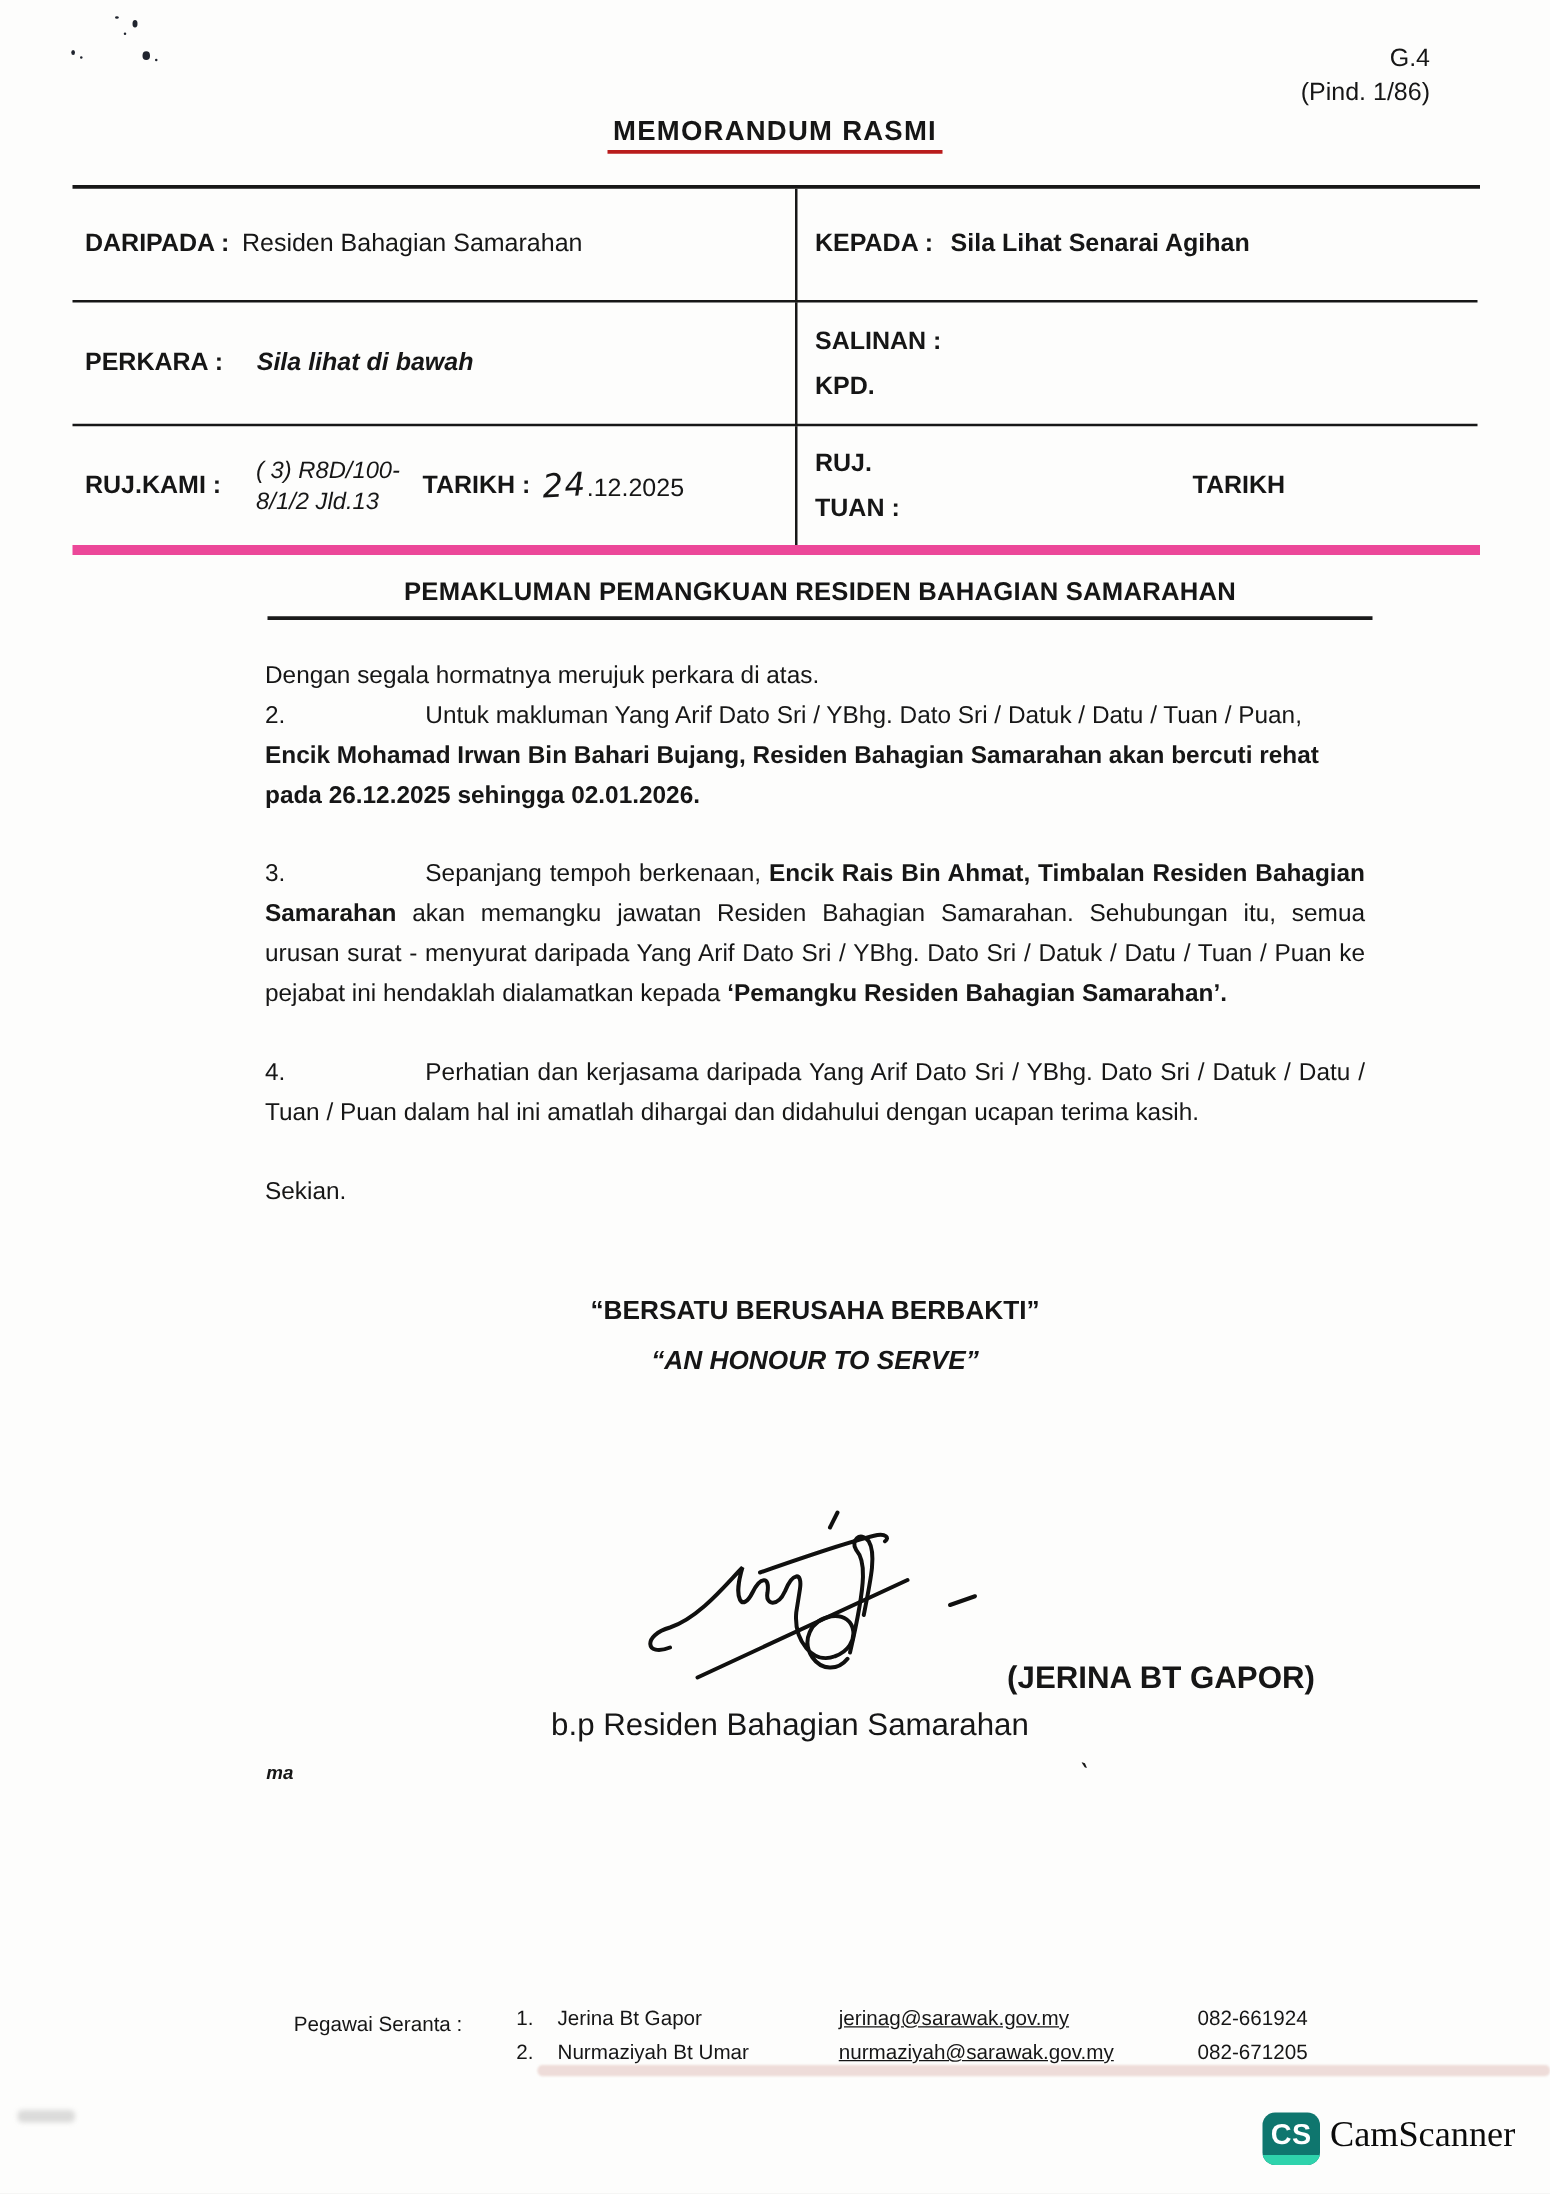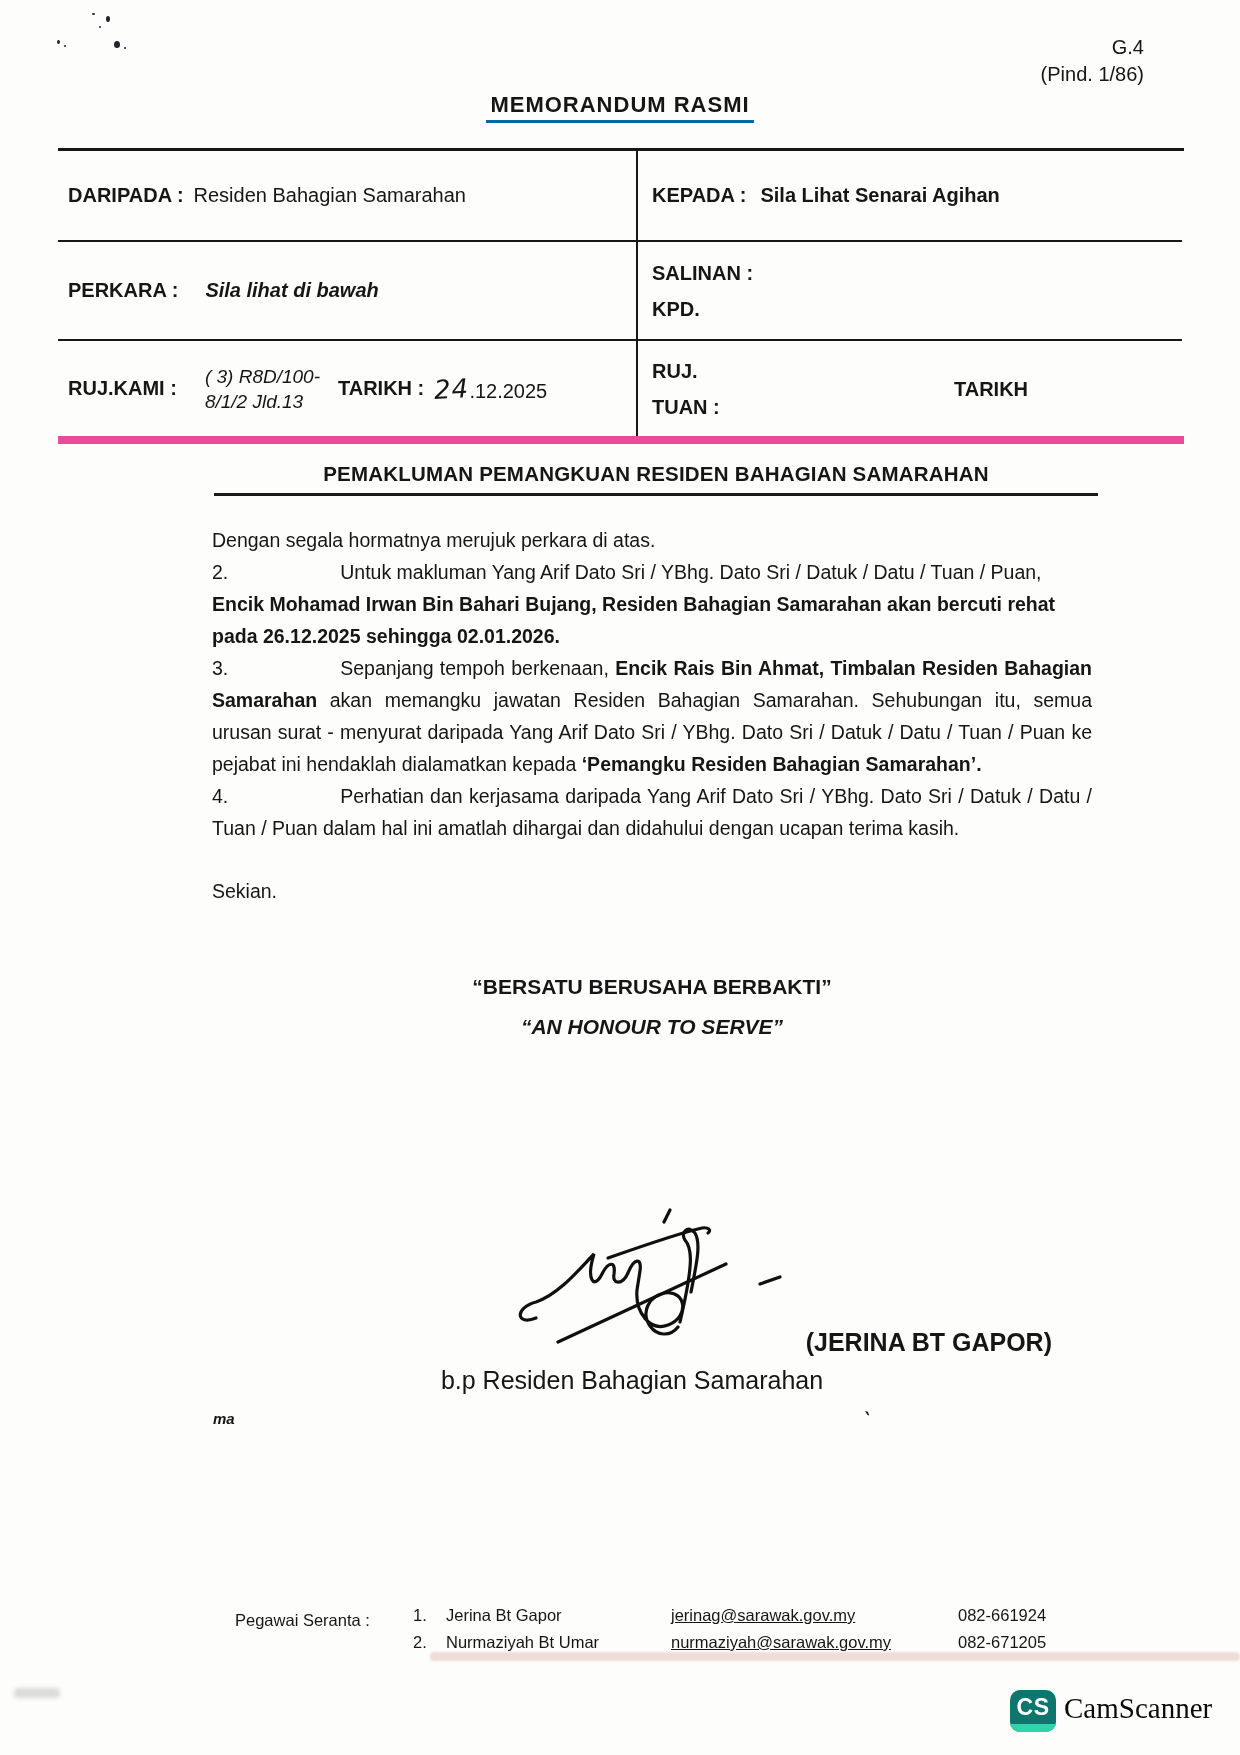--- a/index.html
+++ b/index.html
@@ -13,21 +13,21 @@
   .i { font-style:italic; }
 
   
   .speck { position:absolute; background:#20242e; border-radius:50%; }
 
   
   .form-code { top:34px; right:96px; text-align:right; font-size:20px; line-height:27px; }
   .memo-title-wrap { top:92px; left:0; width:1240px; text-align:center; }
   .memo-title {
     display:inline-block; font-size:22px; font-weight:700; letter-spacing:1px;
-    border-bottom:3px solid #0369a1; padding:0 4px 2px 4px;
+    border-bottom:3px solid #b91c1c; padding:0 4px 2px 4px;
   }
 
   
   .memo-table {
     top:148px; left:58px; width:1126px;
     border-top:3px solid #171717; border-bottom:8px solid #ec4899;
     display:grid; grid-template-columns:578px 546px; grid-template-rows:91px 99px 95px;
     font-size:20px;
   }
   .cell { border-bottom:2px solid #171717; display:flex; align-items:center; padding:0 12px 0 10px; }
@@ -45,21 +45,21 @@
   .cell-ruj-tuan { position:relative; }
   .tarikh-right { position:absolute; left:316px; top:50%; transform:translateY(-50%); font-weight:700; }
 
   
   .subject {
     top:462px; left:214px; width:884px; text-align:center;
     font-size:20.5px; font-weight:700; letter-spacing:.2px;
     border-bottom:3px solid #1a1a1a; padding-bottom:7px;
   }
   .bodytext { top:524px; left:212px; width:880px; font-size:19.5px; line-height:32px; }
-  .para { text-align:justify; }
+  .para { text-align:justify; margin-top:31px; }
   .para:first-child { margin-top:0; text-align:left; }
   .para-num { display:inline; }
   .para-gap { display:inline-block; width:112px; }
   .closing { margin-top:31px; }
   .motto { margin-top:60px; text-align:center; font-size:21px; font-weight:700; line-height:40px; }
 
   
   .sig-svg { top:1200px; left:498px; }
   .sig-name { top:1328px; left:212px; width:840px; text-align:right; font-size:25px; font-weight:700; }
   .sig-behalf { top:1366px; left:212px; width:840px; text-align:center; font-size:25px; }

